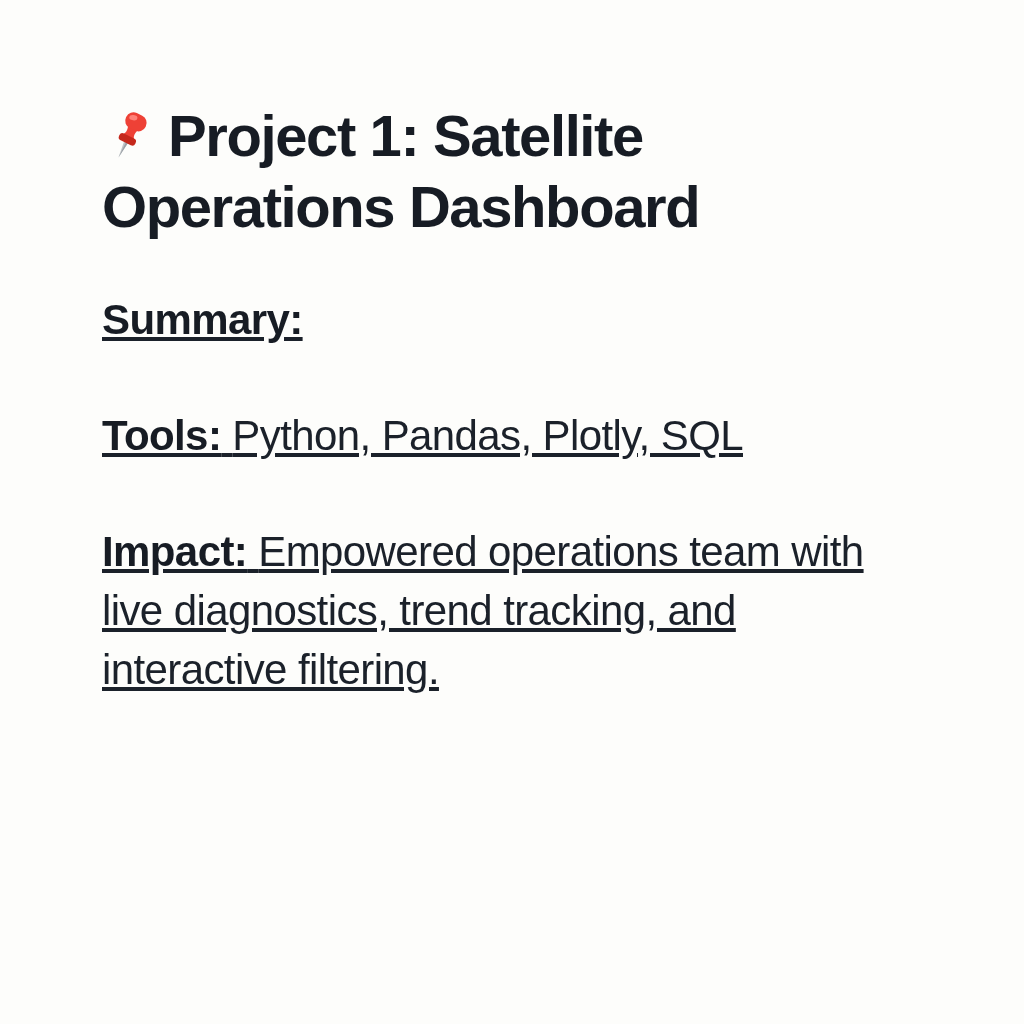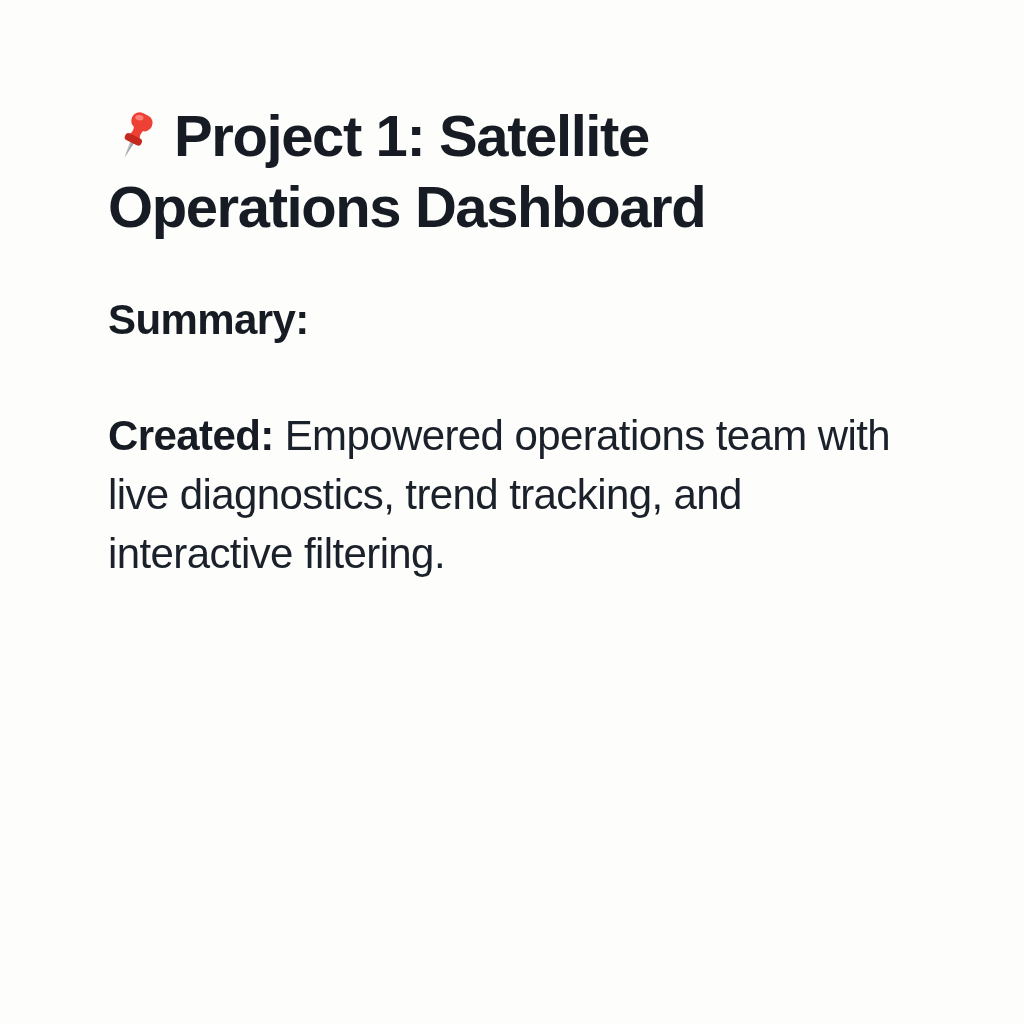--- a/index.html
+++ b/index.html
@@ -14,21 +14,21 @@
     font-family: "Liberation Sans", "DejaVu Sans", sans-serif;
     color: #171c24;
   }
   .page {
     position: relative;
     width: 1024px;
     height: 1024px;
   }
   .content {
     position: absolute;
-    left: 108px;
+    left: 102px;
     top: 100px;
     width: 804px;
   }
   h1.doc-title {
     margin: 0 0 48px 0;
     font-size: 58px;
     font-weight: 700;
     line-height: 71px;
     letter-spacing: -1.4px;
     color: #171c24;
@@ -40,20 +40,21 @@
     margin-right: 12px;
     vertical-align: -9px;
   }
   .pin-wrap svg { display: block; width: 54px; height: 58px; }
   .section {
     margin: 0 0 57px 0;
     font-size: 42px;
     line-height: 59px;
     letter-spacing: -0.6px;
     color: #1b212a;
+    text-decoration: underline;
   }
   .section .label {
     font-weight: 700;
     color: #171c24;
   }
   .section p { margin: 0; }
 </style>
 </head>
 <body>
 
@@ -68,17 +69,18 @@
             <rect x="24" y="38" width="24" height="10" rx="4.5" fill="#c5281c"></rect>
             <rect x="21.5" y="6" width="29" height="22" rx="10.5" fill="#ee4136"></rect>
             <ellipse cx="30.5" cy="13.5" rx="5.5" ry="3.6" transform="rotate(-18 30.5 13.5)" fill="#ff8178"></ellipse>
           </g>
         </svg></span><span>Project 1: Satellite Operations Dashboard</span></h1>
 
     <div class="section">
       <p class="label">Summary:</p>
     </div>
 
+    <p class="section"><span class="label">Tools:</span> <span>Python, Pandas, Plotly, SQL</span></p>
 
-    <p class="section"><span class="label">Created:</span> <span>Empowered operations team with live diagnostics, trend tracking, and interactive filtering.</span></p>
+    <p class="section"><span class="label">Impact:</span> <span>Empowered operations team with live diagnostics, trend tracking, and interactive filtering.</span></p>
 
   </div>
 </div>
 
 </body></html>

